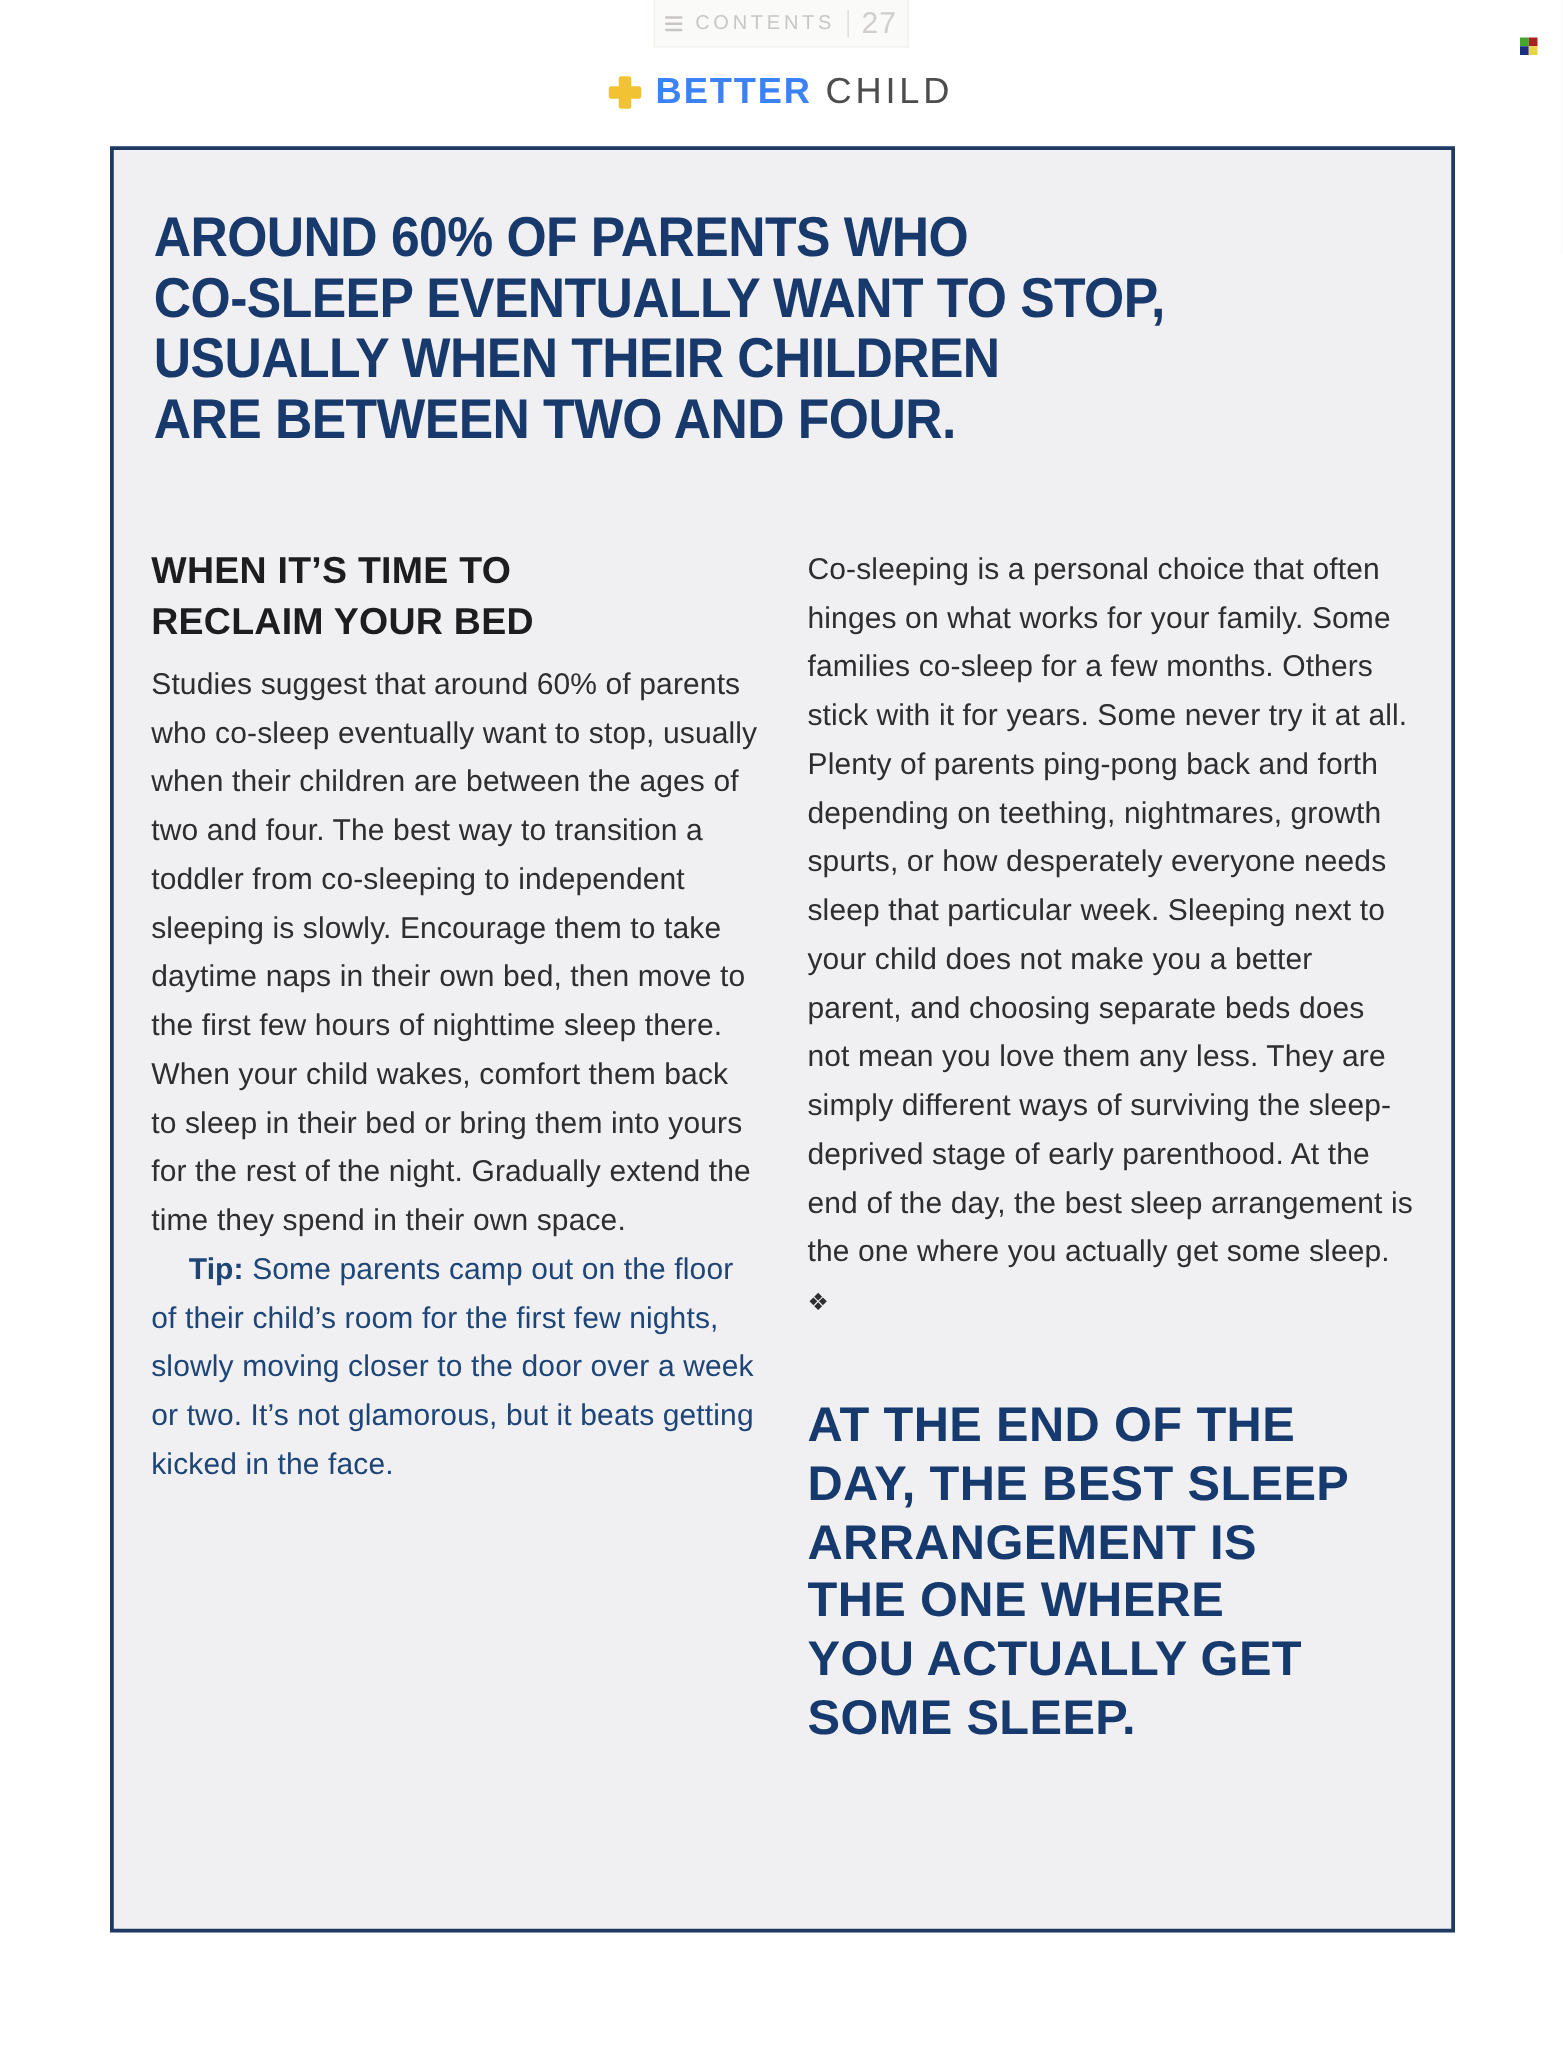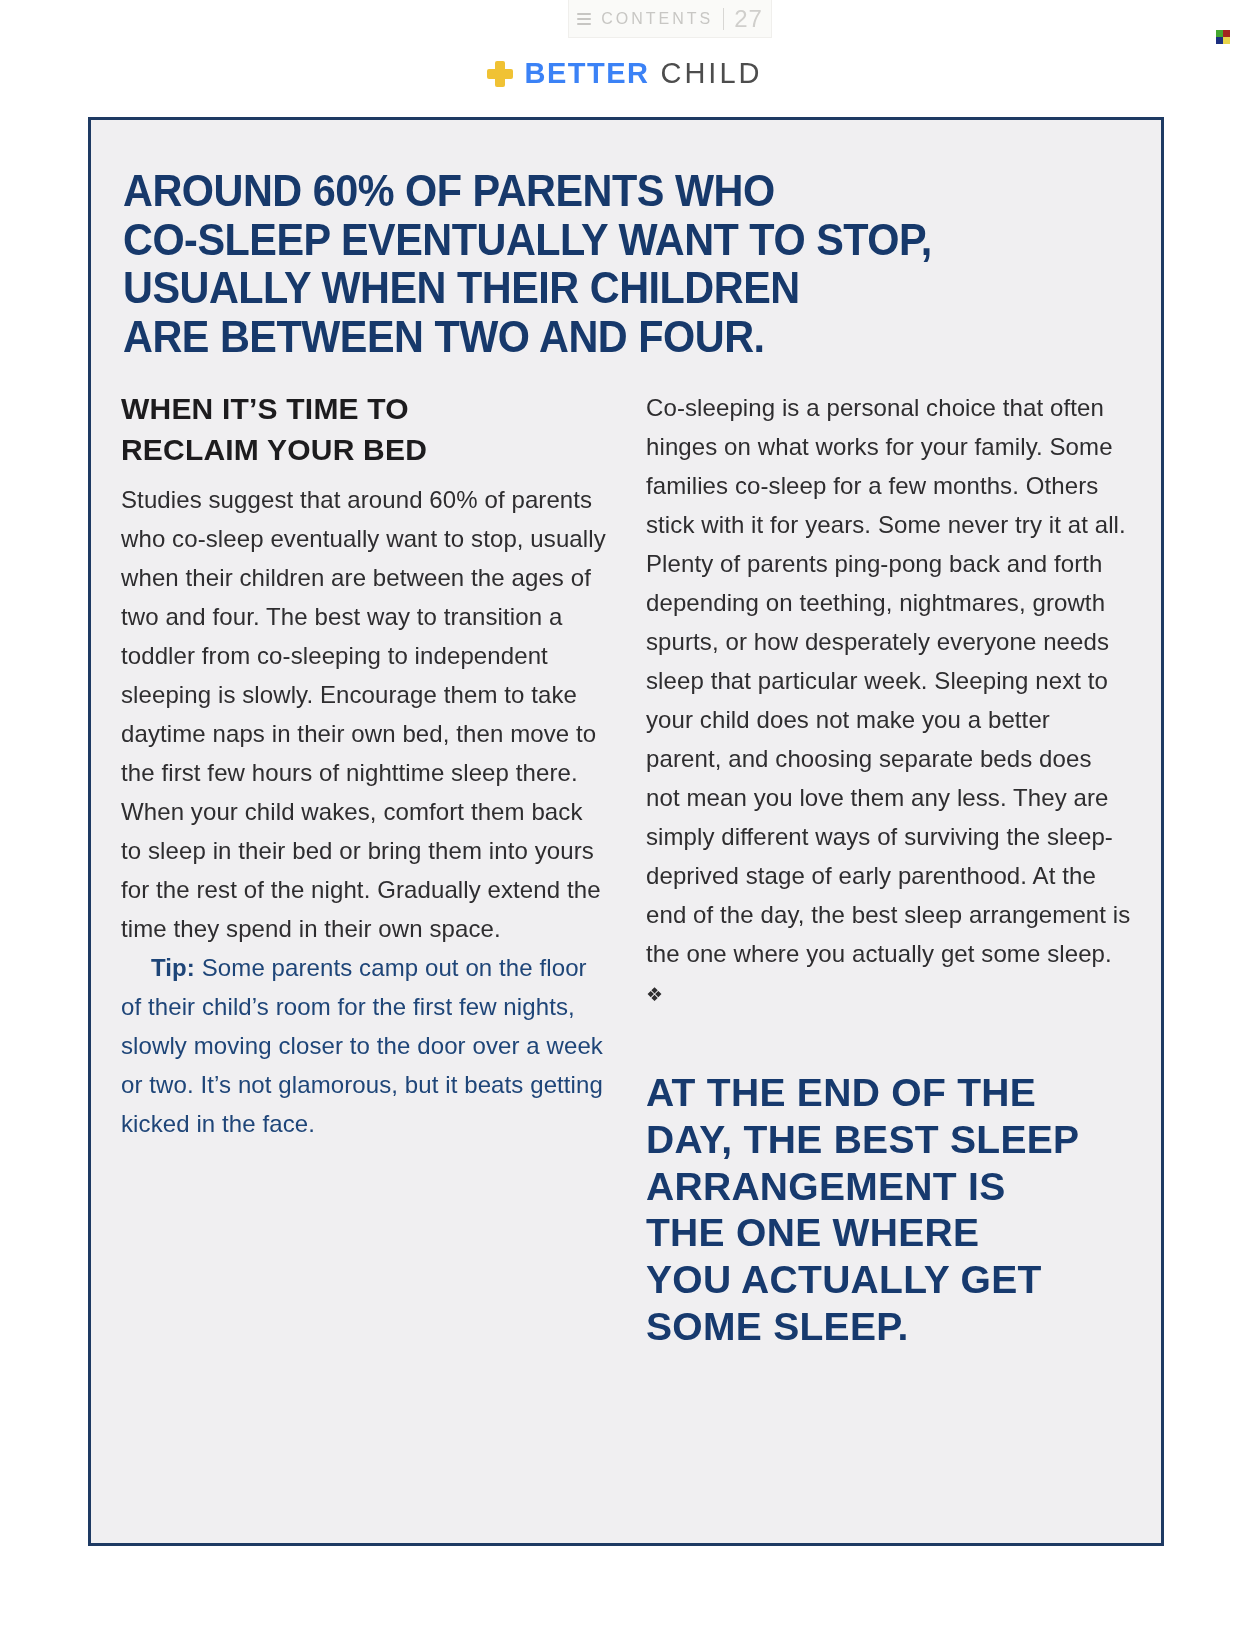--- a/index.html
+++ b/index.html
@@ -10,21 +10,20 @@
     -webkit-font-smoothing:antialiased;
   }
 
   
   .contents-bar {
     position:absolute; top:0; left:50%; transform:translateX(-50%);
     width:204px; height:38px;
     background:#fafaf8; border:1px solid #f0efec; border-top:none;
     display:flex; align-items:center; justify-content:center; gap:10px;
     cursor:pointer;
-    margin-left:45px;
   }
   .hamburger { display:flex; flex-direction:column; gap:3px; width:14px; }
   .hamburger span { display:block; height:2px; background:#c7c6c3; border-radius:1px; }
   .contents-label {
     font-size:16px; letter-spacing:3px; color:#c8c7c4; font-weight:400;
   }
   .contents-divider { width:1px; height:22px; background:#d8d7d4; }
   .page-number { font-size:24px; color:#d0cfcc; letter-spacing:1px; font-weight:300; }
 
   
@@ -56,21 +55,21 @@
     position:absolute; left:88px; top:117px; width:1076px; height:1429px;
     border:3px solid #1e3a63; background:#f0eff1;
     padding:38px 30px 17px 30px; overflow:hidden;
   }
   .headline {
     font-size:44px; font-weight:800; color:#17396b;
     line-height:1.08; letter-spacing:-0.5px; white-space:pre-line;
     transform:scale(0.94,1.02); transform-origin:left top;
     margin:8px 0 0 2px;
   }
-  .columns { display:flex; gap:40px; margin-top:32px; }
+  .columns { display:flex; gap:40px; margin-top:80px; }
   .col { flex:1; min-width:0; }
 
   .section-title {
     font-size:30px; font-weight:700; color:#1d1c1e;
     line-height:1.37; letter-spacing:0.2px; white-space:pre-line;
     margin-bottom:10px;
   }
   .body-text {
     font-size:24px; line-height:39px; color:#2e2d2f; letter-spacing:0.1px;
   }

